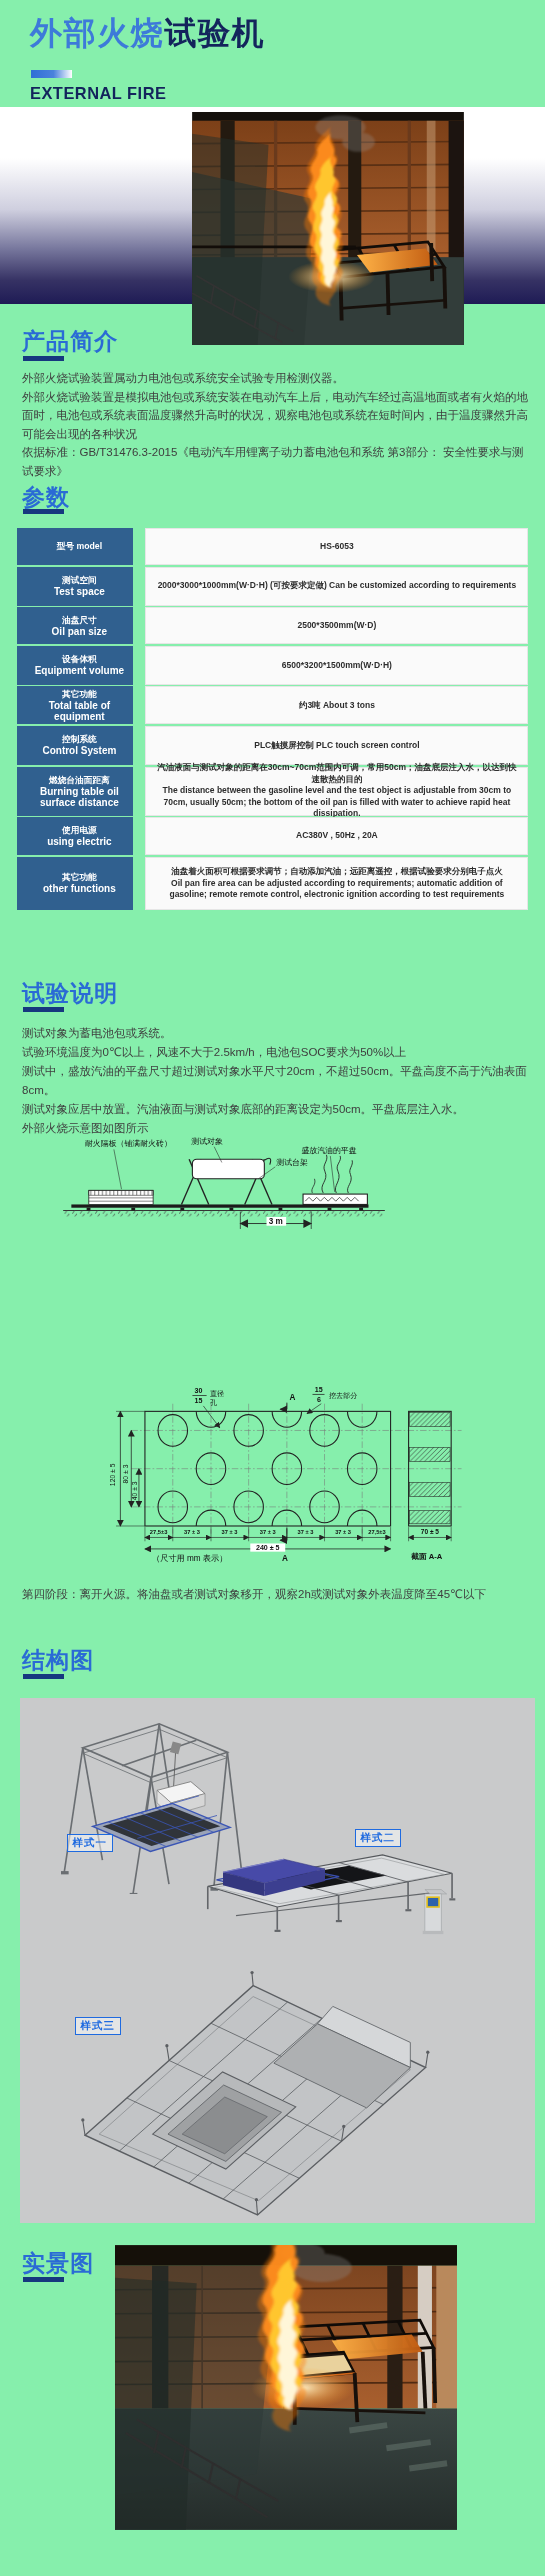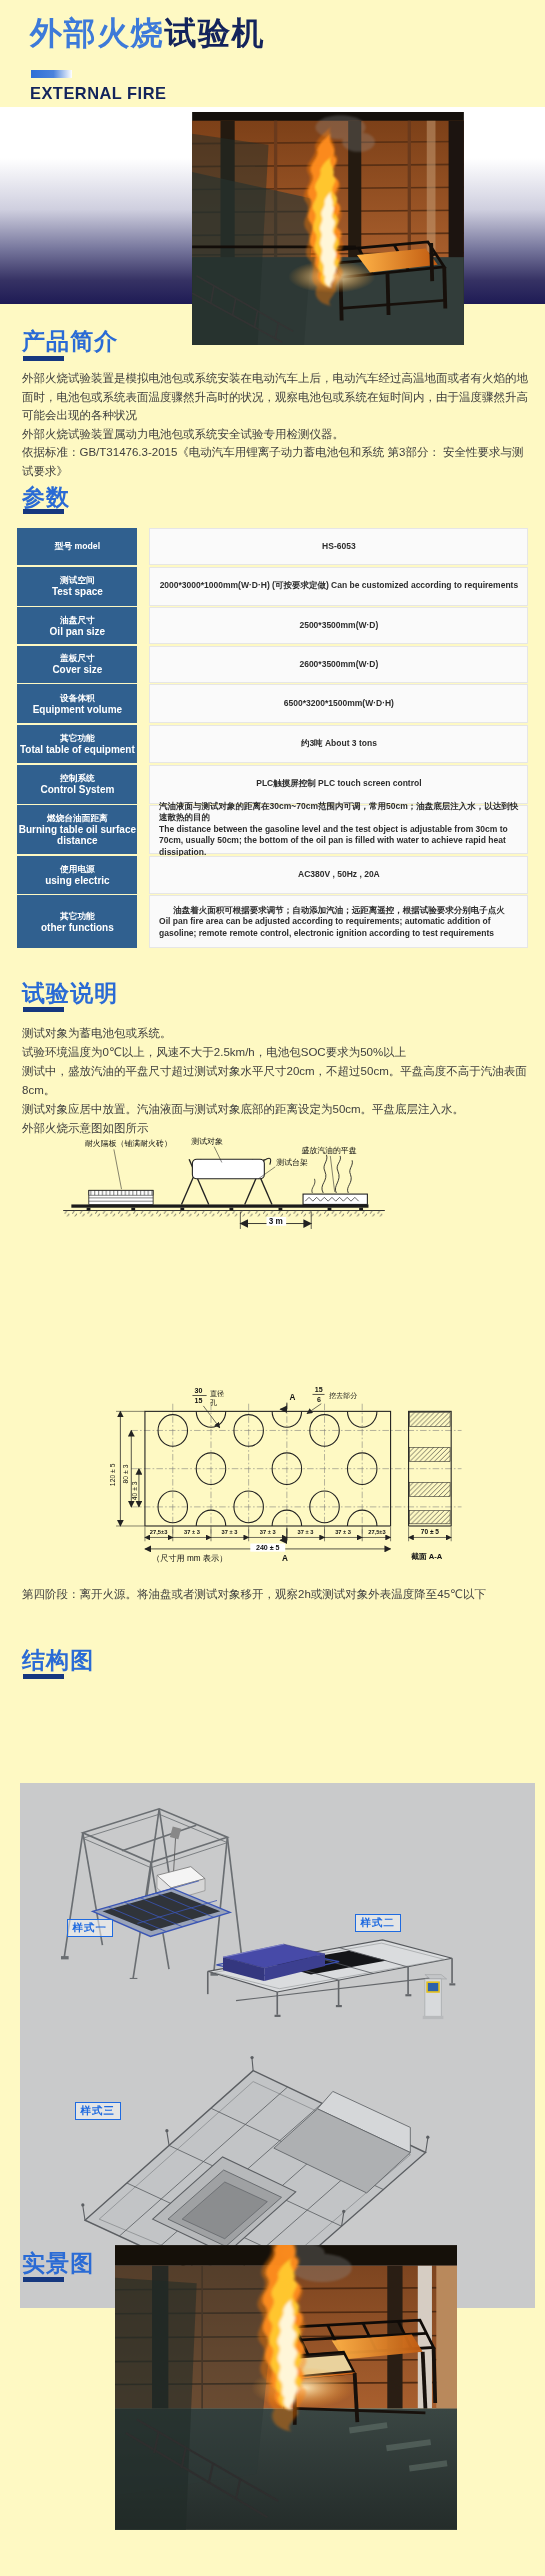--- a/index.html
+++ b/index.html
@@ -1,16 +1,16 @@
 <!DOCTYPE html>
 <html style="font-size:8.7px"><head>
 <meta charset="utf-8">
 <style>
   html,body{margin:0;padding:0;background:#ffffff;}
-  #page{position:relative;width:545px;height:2576px;background:#fef9c3;overflow:hidden;
+  #page{position:relative;width:545px;height:2576px;background:#86efac;overflow:hidden;
         font-family:"Liberation Sans","DejaVu Sans",sans-serif;}
   
   .main-title{position:absolute;top:16.4px;left:30px;font-size:32px;font-weight:bold;
               letter-spacing:1.6px;line-height:1.1;white-space:nowrap;}
   .t-blue{color:#3d7ad9;} .t-navy{color:#13245c;}
   .title-bar{position:absolute;top:70px;left:30.5px;width:41px;height:8.2px;
              background:linear-gradient(90deg,#2f6fd6 0%,#4a82dc 55%,#ffffff 100%);}
   .sub-title{position:absolute;top:84px;left:30px;font-size:16.4px;font-weight:bold;
              color:#13245c;letter-spacing:0.5px;}
   
@@ -20,35 +20,35 @@
   
   .h2{position:absolute;left:22px;font-size:23px;font-weight:bold;color:#2a6bd5;letter-spacing:1.1px;}
   .h2bar{position:absolute;left:23px;width:41px;height:4.9px;background:#16387f;}
   
   .tblock{position:absolute;left:22px;width:508px;}
   .tblock p{margin:0;font-size:11.5px;line-height:18.5px;color:#3e3e3e;}
   .tblock.wide p{line-height:19px;}
   
   .ptable{position:absolute;top:528px;left:17.4px;width:511px;}
   .prow{display:flex;margin-bottom:1.6px;}
-  .hcell{width:120px;background:#30608f;color:#fff;display:flex;flex-direction:column;
-         justify-content:center;align-items:center;text-align:center;line-height:11px;}
+  .hcell{width:108px;background:#30608f;color:#fff;display:flex;flex-direction:column;
+         justify-content:center;align-items:center;text-align:center;line-height:11px;padding-left:8px;}
   .hcell .zh{font-size:8.7px;font-weight:bold;}
   .hcell .en{font-size:10px;font-weight:bold;}
   .vcell{flex:1;margin-left:12px;background:#fafafa;border:0.5px solid #e6e6e6;display:flex;
-         flex-direction:column;justify-content:center;align-items:center;
+         flex-direction:column;justify-content:center;align-items:center;text-align:center;
          padding:2.2px 8.7px;box-sizing:border-box;}
   .vcell div{font-size:8.5px;font-weight:bold;color:#2d2d2d;line-height:11.5px;}
   .r1{height:37px}.r2{height:39px}.r3{height:37px}.r4{height:37px}.r5{height:39px}
   .r6{height:38px}.r7{height:39px}.r8{height:49px}.r9{height:38px}.r10{height:53px}
   
   .schematic{position:absolute;top:1135px;left:55px;}
   .brick{position:absolute;top:1384px;left:104px;}
   
-  .cad-panel{position:absolute;top:1783px;left:19.6px;width:515px;height:525px;background:#c9cacb;}
+  .cad-panel{position:absolute;top:1698px;left:19.6px;width:515px;height:525px;background:#c9cacb;}
   .style-tag{position:absolute;border:1.1px solid #1e6ae0;color:#1e6ae0;font-size:10.4px;
              font-weight:bold;padding:0.5px 4.9px 1.1px;background:rgba(255,255,255,0.5);
              letter-spacing:1.1px;white-space:nowrap;}
   .cad{position:absolute;}
   
   .real-photo{position:absolute;top:2245px;left:115px;width:342px;height:285px;overflow:hidden;}
   svg text{font-family:"Liberation Sans","DejaVu Sans",sans-serif;}
 </style>
 </head>
 <body>
@@ -135,22 +135,22 @@
         <path fill="#ff8d1a" opacity="0.95" d="M50,2 C40,26 62,38 54,62 C72,78 40,96 58,118 C76,138 44,158 60,180 C80,202 46,222 62,246 C82,268 48,288 64,310 C78,330 52,344 58,362 C50,380 42,388 50,396 C30,392 20,372 28,354 C10,334 30,316 16,296 C0,272 24,254 12,232 C-2,208 22,190 10,168 C-2,146 24,128 14,106 C4,84 30,68 24,46 C30,22 42,16 50,2 Z"></path>
         <path fill="#ffc62e" transform="translate(11,60) scale(0.78 0.85)" d="M50,2 C40,26 62,38 54,62 C72,78 40,96 58,118 C76,138 44,158 60,180 C80,202 46,222 62,246 C82,268 48,288 64,310 C78,330 52,344 58,362 C50,380 42,388 50,396 C30,392 20,372 28,354 C10,334 30,316 16,296 C0,272 24,254 12,232 C-2,208 22,190 10,168 C-2,146 24,128 14,106 C4,84 30,68 24,46 C30,22 42,16 50,2 Z"></path>
         <path fill="#fff6d8" transform="translate(26,150) scale(0.48 0.62)" d="M50,2 C40,26 62,38 54,62 C72,78 40,96 58,118 C76,138 44,158 60,180 C80,202 46,222 62,246 C82,268 48,288 64,310 C78,330 52,344 58,362 C50,380 42,388 50,396 C30,392 20,372 28,354 C10,334 30,316 16,296 C0,272 24,254 12,232 C-2,208 22,190 10,168 C-2,146 24,128 14,106 C4,84 30,68 24,46 C30,22 42,16 50,2 Z"></path>
       </g>
     </svg>
   </div>
 
   <div class="h2" style="top:326px">产品简介</div>
   <div class="h2bar" style="top:356px"></div>
   <div class="tblock" style="top:369px">
+    <p>外部火烧试验装置属动力电池包或系统安全试验专用检测仪器。</p>
     <p>外部火烧试验装置是模拟电池包或系统安装在电动汽车上后，电动汽车经过高温地面或者有火焰的地面时，电池包或系统表面温度骤然升高时的状况，观察电池包或系统在短时间内，由于温度骤然升高可能会出现的各种状况</p>
-    <p>外部火烧试验装置属动力电池包或系统安全试验专用检测仪器。</p>
     <p>依据标准：GB/T31476.3-2015《电动汽车用锂离子动力蓄电池包和系统 第3部分： 安全性要求与测试要求》</p>
   </div>
 
   <div class="h2" style="top:482px">参数</div>
   <div class="h2bar" style="top:509px"></div>
   <div class="ptable">
     <div class="prow r1">
       <div class="hcell">
           <div class="zh">型号  model</div>
           <div class="en"></div>
@@ -170,30 +170,20 @@
           <div></div>
         </div>
     </div>
     <div class="prow r3">
       <div class="hcell">
           <div class="zh">油盘尺寸</div>
           <div class="en">Oil pan size</div>
         </div>
       <div class="vcell">
           <div>2500*3500mm(W·D)</div>
-          <div></div>
-        </div>
-    </div>
-    <div class="prow r4">
-      <div class="hcell">
-          <div class="zh">盖板尺寸</div>
-          <div class="en">Cover size</div>
-        </div>
-      <div class="vcell">
-          <div>2600*3500mm(W·D)</div>
           <div></div>
         </div>
     </div>
     <div class="prow r5">
       <div class="hcell">
           <div class="zh">设备体积</div>
           <div class="en">Equipment volume</div>
         </div>
       <div class="vcell">
           <div>6500*3200*1500mm(W·D·H)</div>

